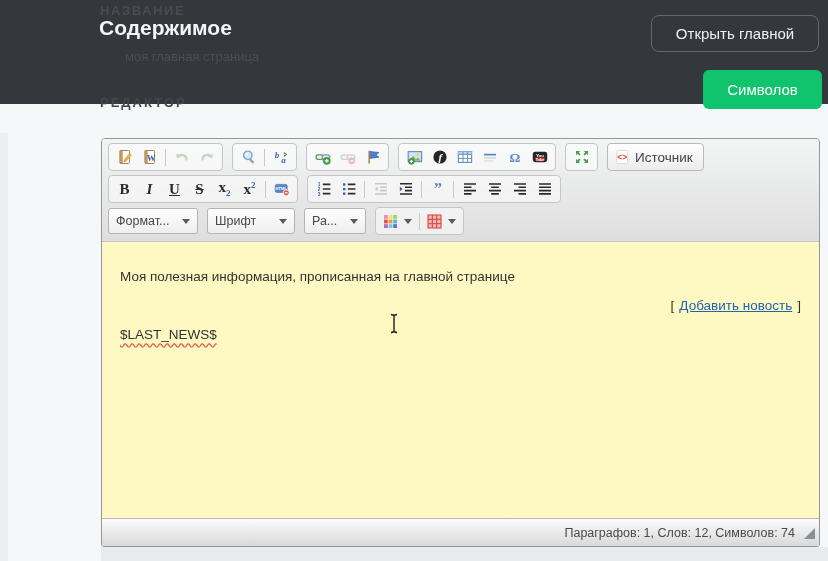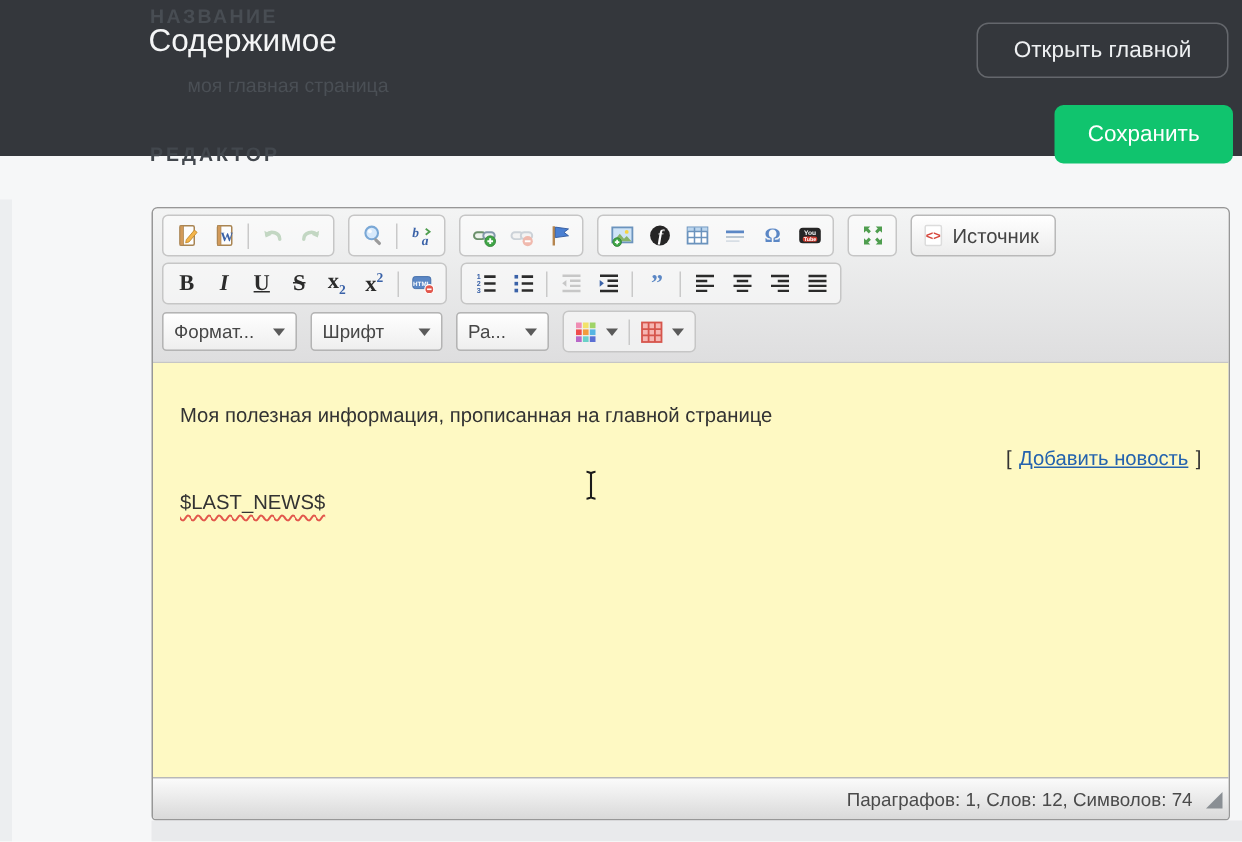--- a/index.html
+++ b/index.html
@@ -4,21 +4,21 @@
 <style>
   * { margin:0; padding:0; box-sizing:border-box; }
   html,body { width:828px; height:561px; }
   body { font-family:"Liberation Sans", sans-serif; background:#f6f7f8; position:relative; overflow:hidden; }
 
   .page { position:absolute; inset:0; background:#f6f7f8; }
 
   
   .header { position:absolute; top:0; left:0; width:828px; height:104px; background:#34373c; }
   .hdr-field-label { position:absolute; left:100px; top:3px; font-size:13px; font-weight:bold; letter-spacing:1.6px; color:#484d53; }
-  .hdr-title { position:absolute; left:99px; top:16px; font-size:21px; font-weight:400; color:#f4f5f6; }
+  .hdr-title { position:absolute; left:99px; top:16px; font-size:21px; font-weight:700; color:#f4f5f6; }
   .hdr-field-value { position:absolute; left:125px; top:49px; font-size:13px; color:#4a4f55; }
   .hdr-editor-label { position:absolute; left:100px; top:95px; font-size:13px; font-weight:bold; letter-spacing:2px; color:#42474d; }
   .btn-open { position:absolute; left:651px; top:15px; width:168px; height:37px; background:transparent;
               border:1px solid #64676c; border-radius:8px; color:#eef0f2; font-size:15px; cursor:pointer;
               font-family:"Liberation Sans", sans-serif; }
   .btn-save { position:absolute; left:703px; top:70px; width:119px; height:39px; background:#10c46e;
               border:none; border-radius:6px; color:#fff; font-size:15px; cursor:pointer;
               font-family:"Liberation Sans", sans-serif; }
 
   
@@ -76,21 +76,21 @@
 <body>
 
 <div class="page">
 
   <div class="header">
     <div class="hdr-field-label">НАЗВАНИЕ</div>
     <div class="hdr-title">Содержимое</div>
     <div class="hdr-field-value">моя главная страница</div>
     <div class="hdr-editor-label">РЕДАКТОР</div>
     <button class="btn-open">Открыть главной</button>
-    <button class="btn-save">Сохранить</button>
+    <button class="btn-save">Символов</button>
   </div>
 
   <div class="left-gutter"></div>
 
   <div class="editor">
     <div class="toolbar">
 
       <div class="tb-row">
         <div class="tb-group">
           <span class="tb-btn">

